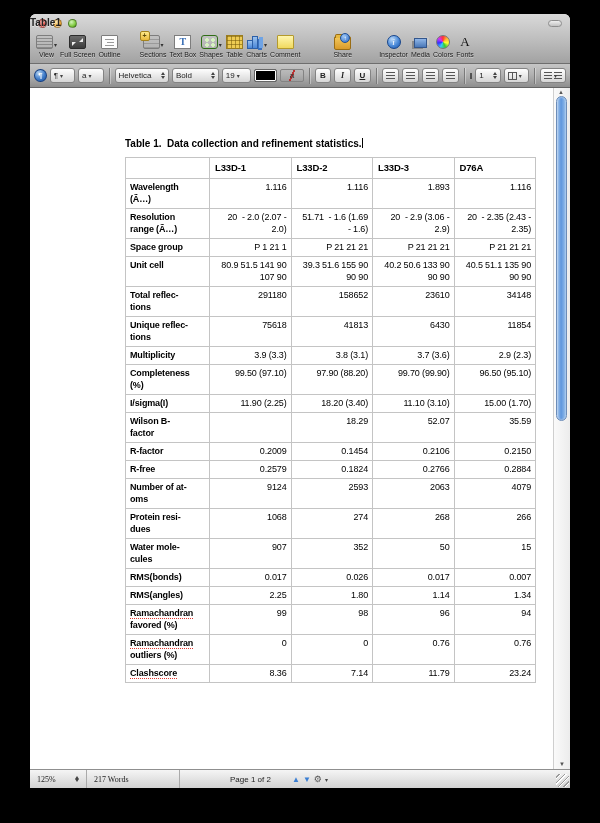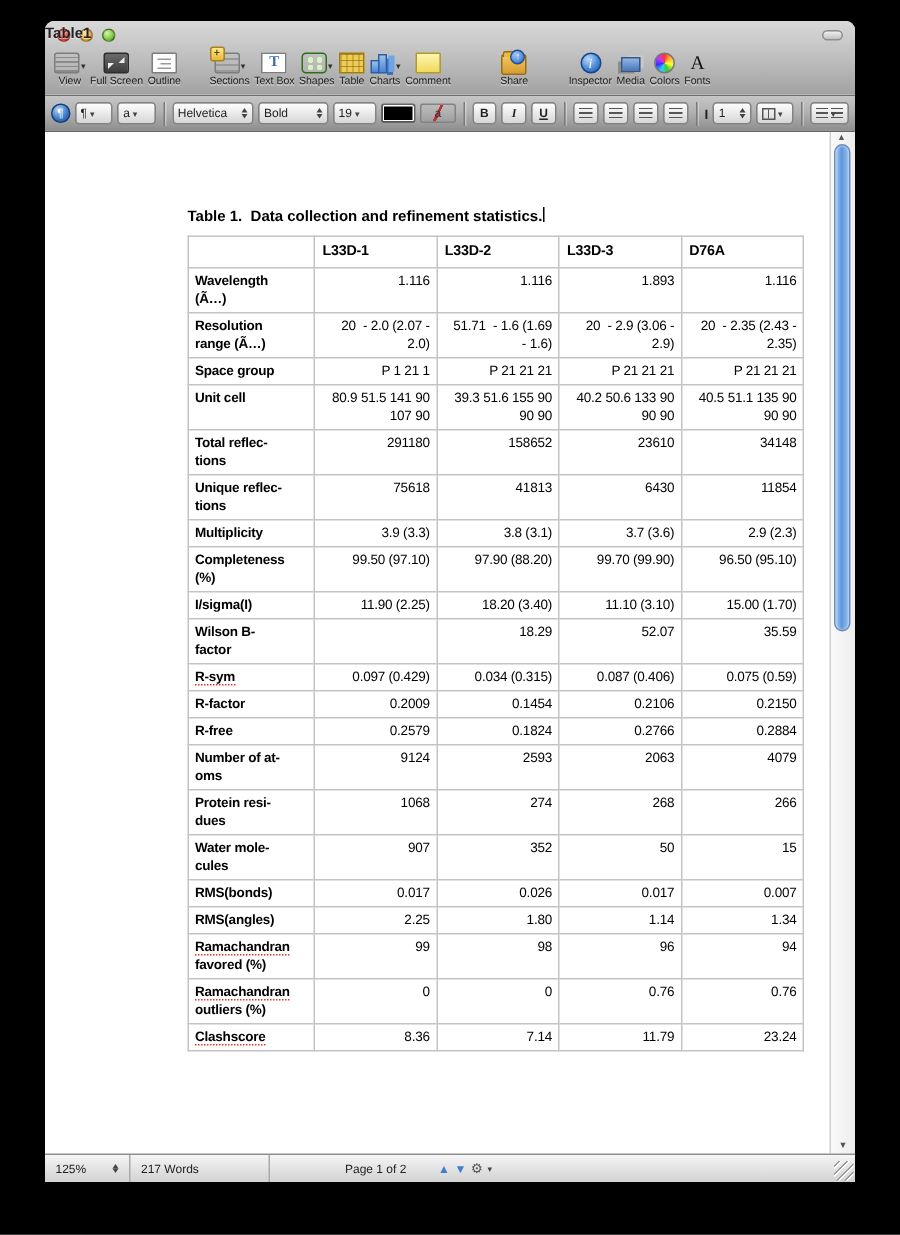--- a/index.html
+++ b/index.html
@@ -124,21 +124,21 @@
   .sb-thumb { position:absolute; left:2px; right:3px; top:8px; height:325px; border-radius:6px;
     background:linear-gradient(to right, #a9c9ee, #5e96dd 45%, #8db8e8 90%); border:1px solid #6b8cb8;
     box-shadow:inset 0 0 2px rgba(255,255,255,.8); }
   .sb-up { position:absolute; top:1px; left:4px; font-size:6px; color:#555; }
   .sb-dn { position:absolute; bottom:2px; left:5px; font-size:6px; color:#555; }
 
   
   .statusbar { position:absolute; left:0; bottom:0; right:0; height:19px;
     background:linear-gradient(#f5f5f5,#d2d2d2); border-top:1px solid #8f8f8f;
     display:flex; align-items:center; font-size:8px; color:#222; }
-  .sb-seg { height:100%; display:flex; align-items:center; padding:0 7px; border-right:1px solid #aaa; gap:4px; }
+  .sb-seg { height:100%; display:flex; align-items:center; padding:0 7px; border-right:1px solid #aaa; gap:4px;font-family:Liberation Serif, serif; }
   .sb-seg.zoom { width:57px; justify-content:space-between; }
   .sb-seg.words { width:93px; }
   .sb-page { position:absolute; left:200px;text-align:center; }
   .sb-nav { position:absolute; left:262px; display:flex; gap:3px; align-items:center; }
   .sb-nav .tri { color:#3b7fd4; font-size:8px; }
   .sb-gear { color:#555; font-size:9px; }
   .resize-grip { position:absolute; right:1px; bottom:1px; width:13px; height:13px;
     background:repeating-linear-gradient(135deg, transparent 0 2px, #9a9a9a 2px 3px, #fff 3px 4px); }
 </style>
 </head>
@@ -447,27 +447,20 @@
 
     <tr>
       <td class="rowlabel"><span class="mk"></span><span class="rest">Wilson B-
 factor</span></td>
       <td class="val"></td>
       <td class="val">18.29</td>
       <td class="val">52.07</td>
       <td class="val">35.59</td>
     </tr>
 
-    <tr>
-      <td class="rowlabel"><span class="sq mk">R-sym</span><span class="rest"></span></td>
-      <td class="val">0.097 (0.429)</td>
-      <td class="val">0.034 (0.315)</td>
-      <td class="val">0.087 (0.406)</td>
-      <td class="val">0.075 (0.59)</td>
-    </tr>
 
     <tr>
       <td class="rowlabel"><span class="mk"></span><span class="rest">R-factor</span></td>
       <td class="val">0.2009</td>
       <td class="val">0.1454</td>
       <td class="val">0.2106</td>
       <td class="val">0.2150</td>
     </tr>
 
     <tr>

